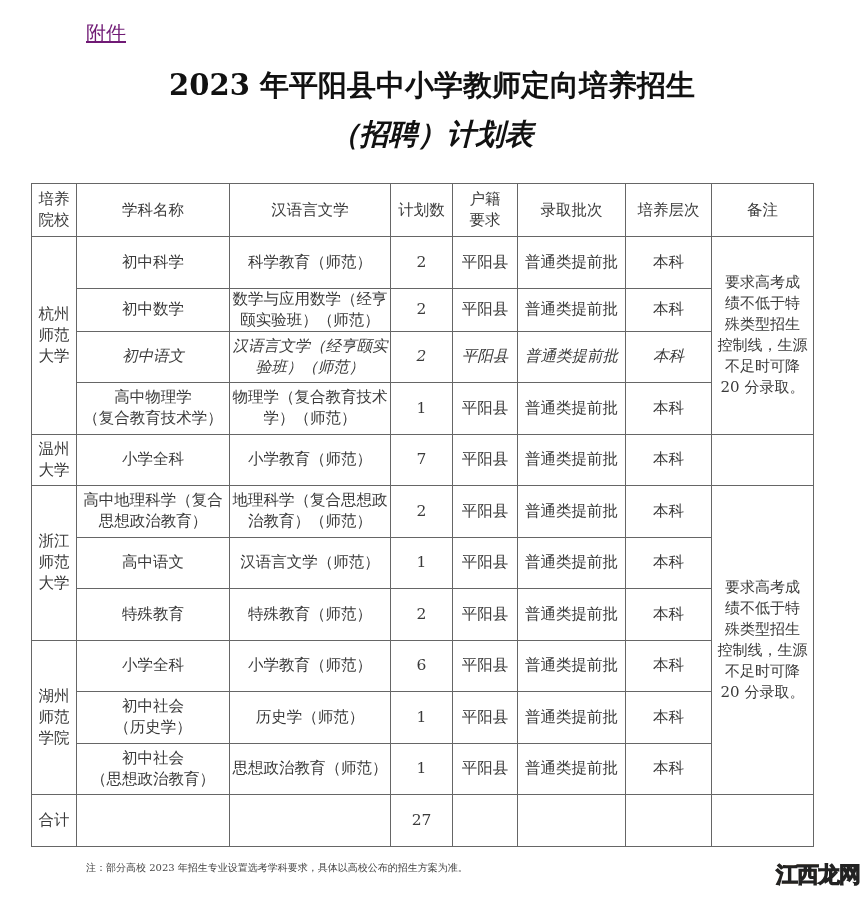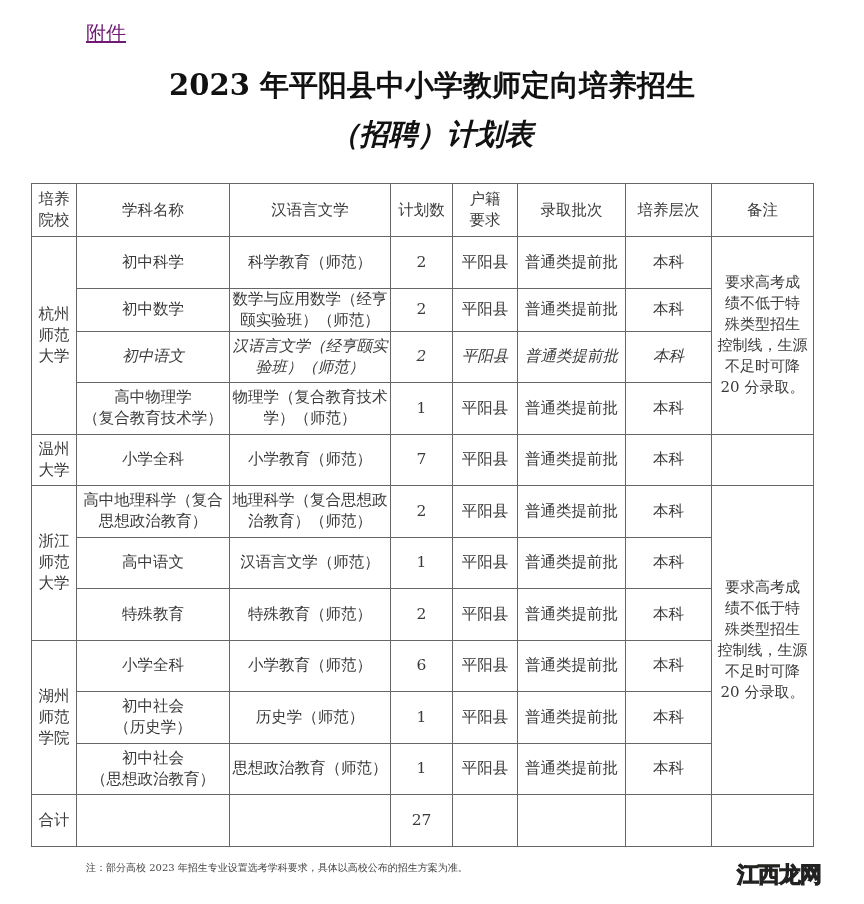--- a/index.html
+++ b/index.html
@@ -12,21 +12,21 @@
   .t1 { top: 66px; }
   .t2 { top: 115px; font-style: italic; }
   table.plan { position: absolute; left: 31px; top: 183px; border-collapse: collapse;
                table-layout: fixed; }
   table.plan td { border: 1.5px solid #666; text-align: center; vertical-align: middle;
                   font-size: 15.5px; line-height: 21px; padding: 0 1px; color: #3a3a3a;
                   overflow: hidden; }
   .note { position: absolute; left: 86px; top: 861px; font-size: 10px; color: #444; }
   .wm { position: absolute; left: 737px; top: 860px; font-size: 22px; font-weight: bold;
         font-family: "DejaVu Sans", sans-serif; letter-spacing: -1px; }
-  .wm .a { color: #e8a23a; -webkit-text-stroke: 1px #222; }
+  .wm .a { color: #e8a23a; margin-left: 39px; -webkit-text-stroke: 1px #222; }
   .wm .b { color: #f0f0f0; -webkit-text-stroke: 1px #222; }
 </style>
 </head>
 <body>
 
 <div class="attach">附件</div>
 <div class="title t1">2023 年平阳县中小学教师定向培养招生</div>
 <div class="title t2">（招聘）计划表</div>
 
 <table class="plan">

